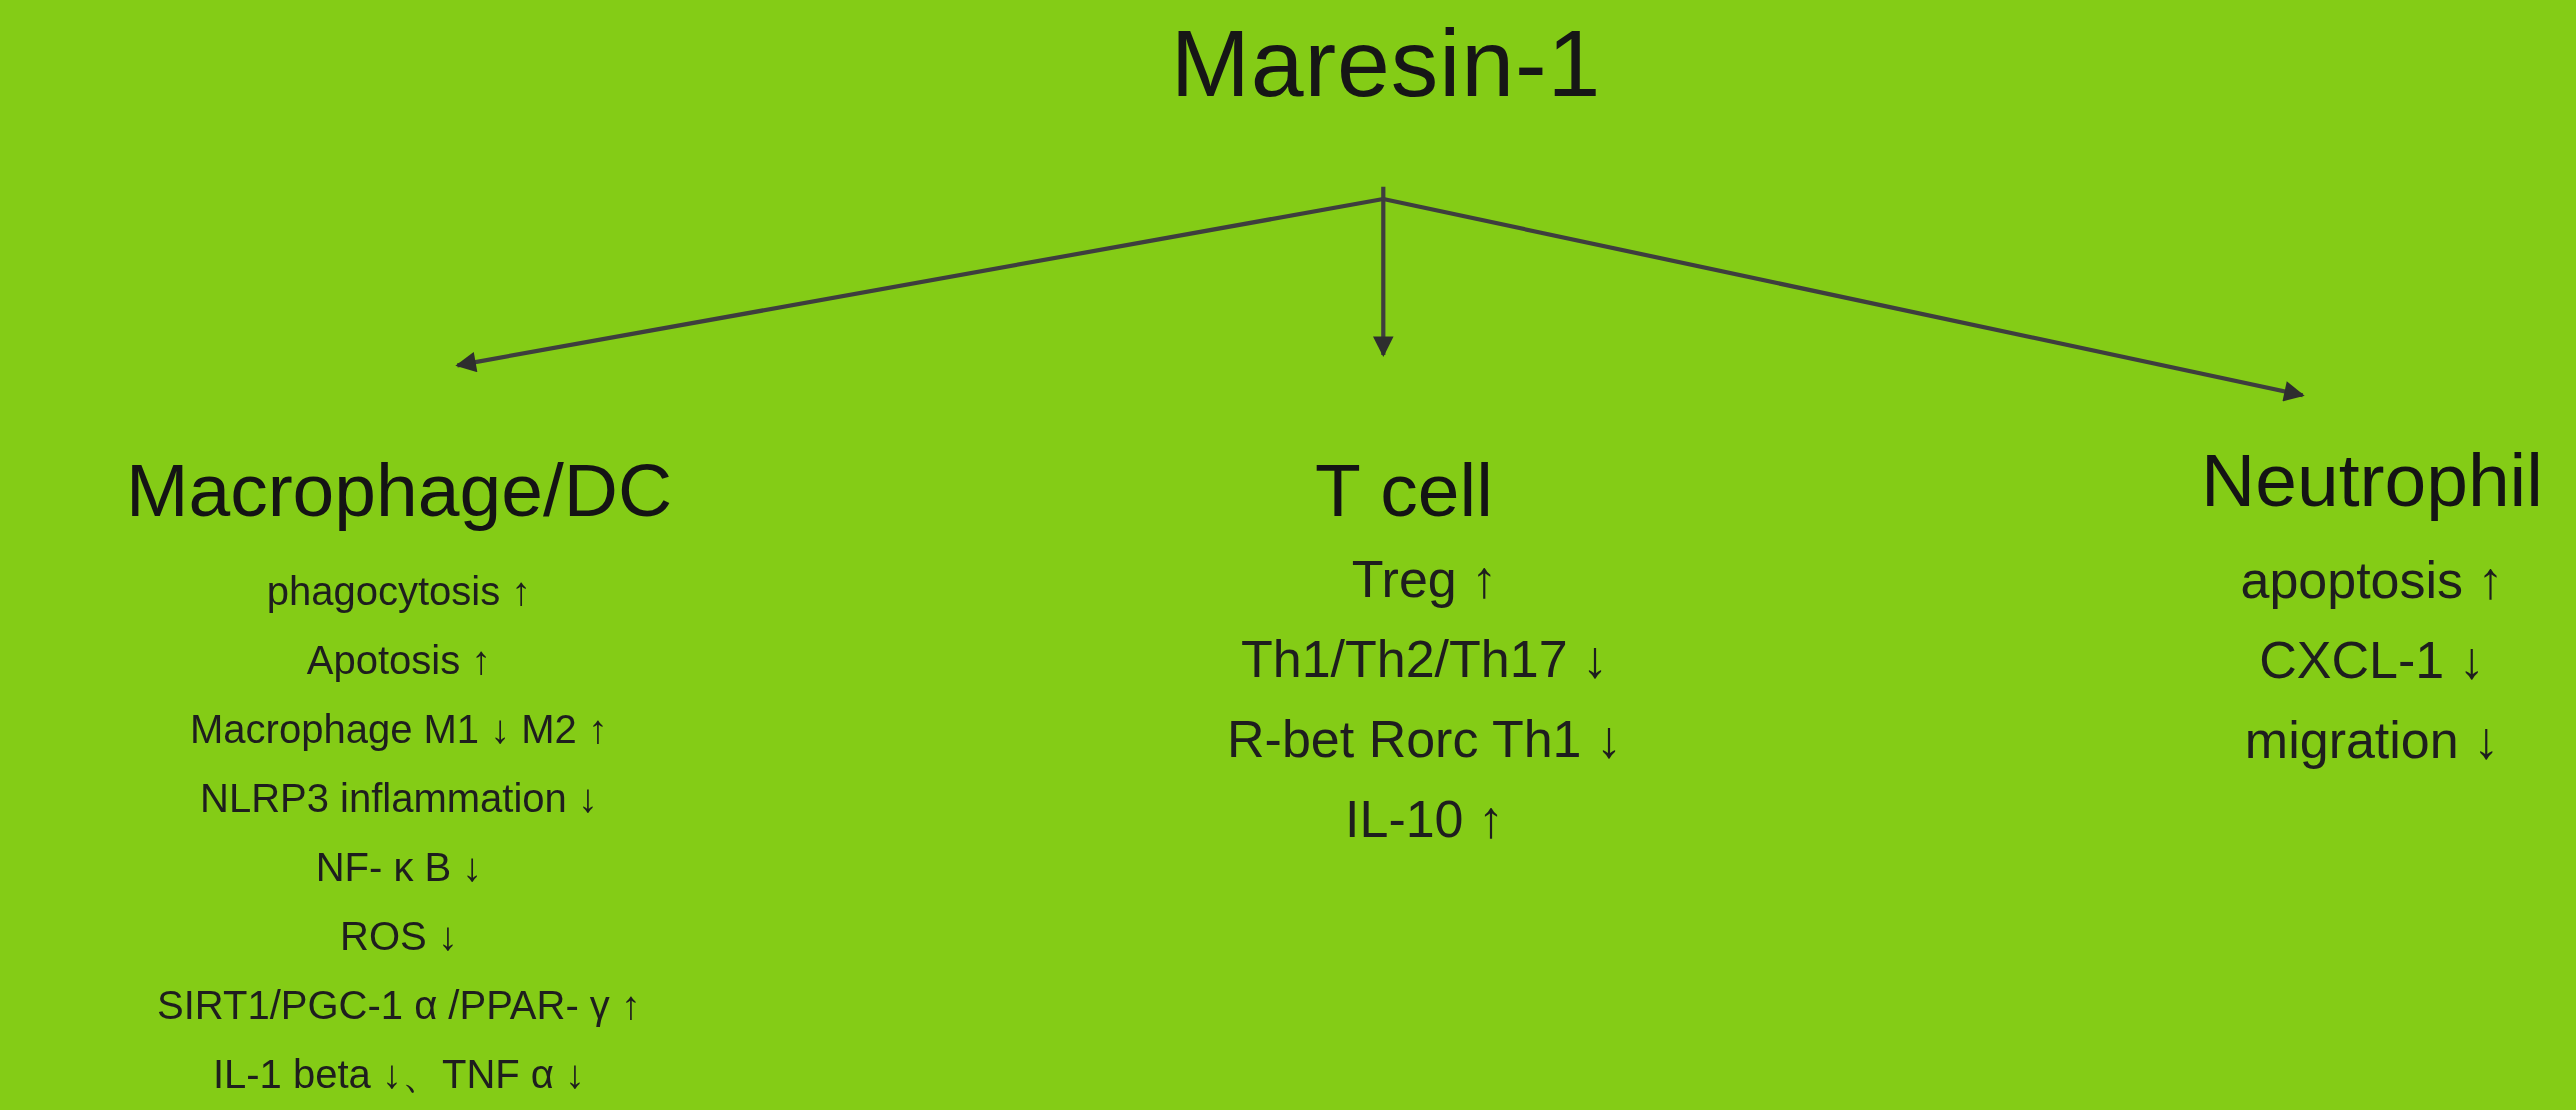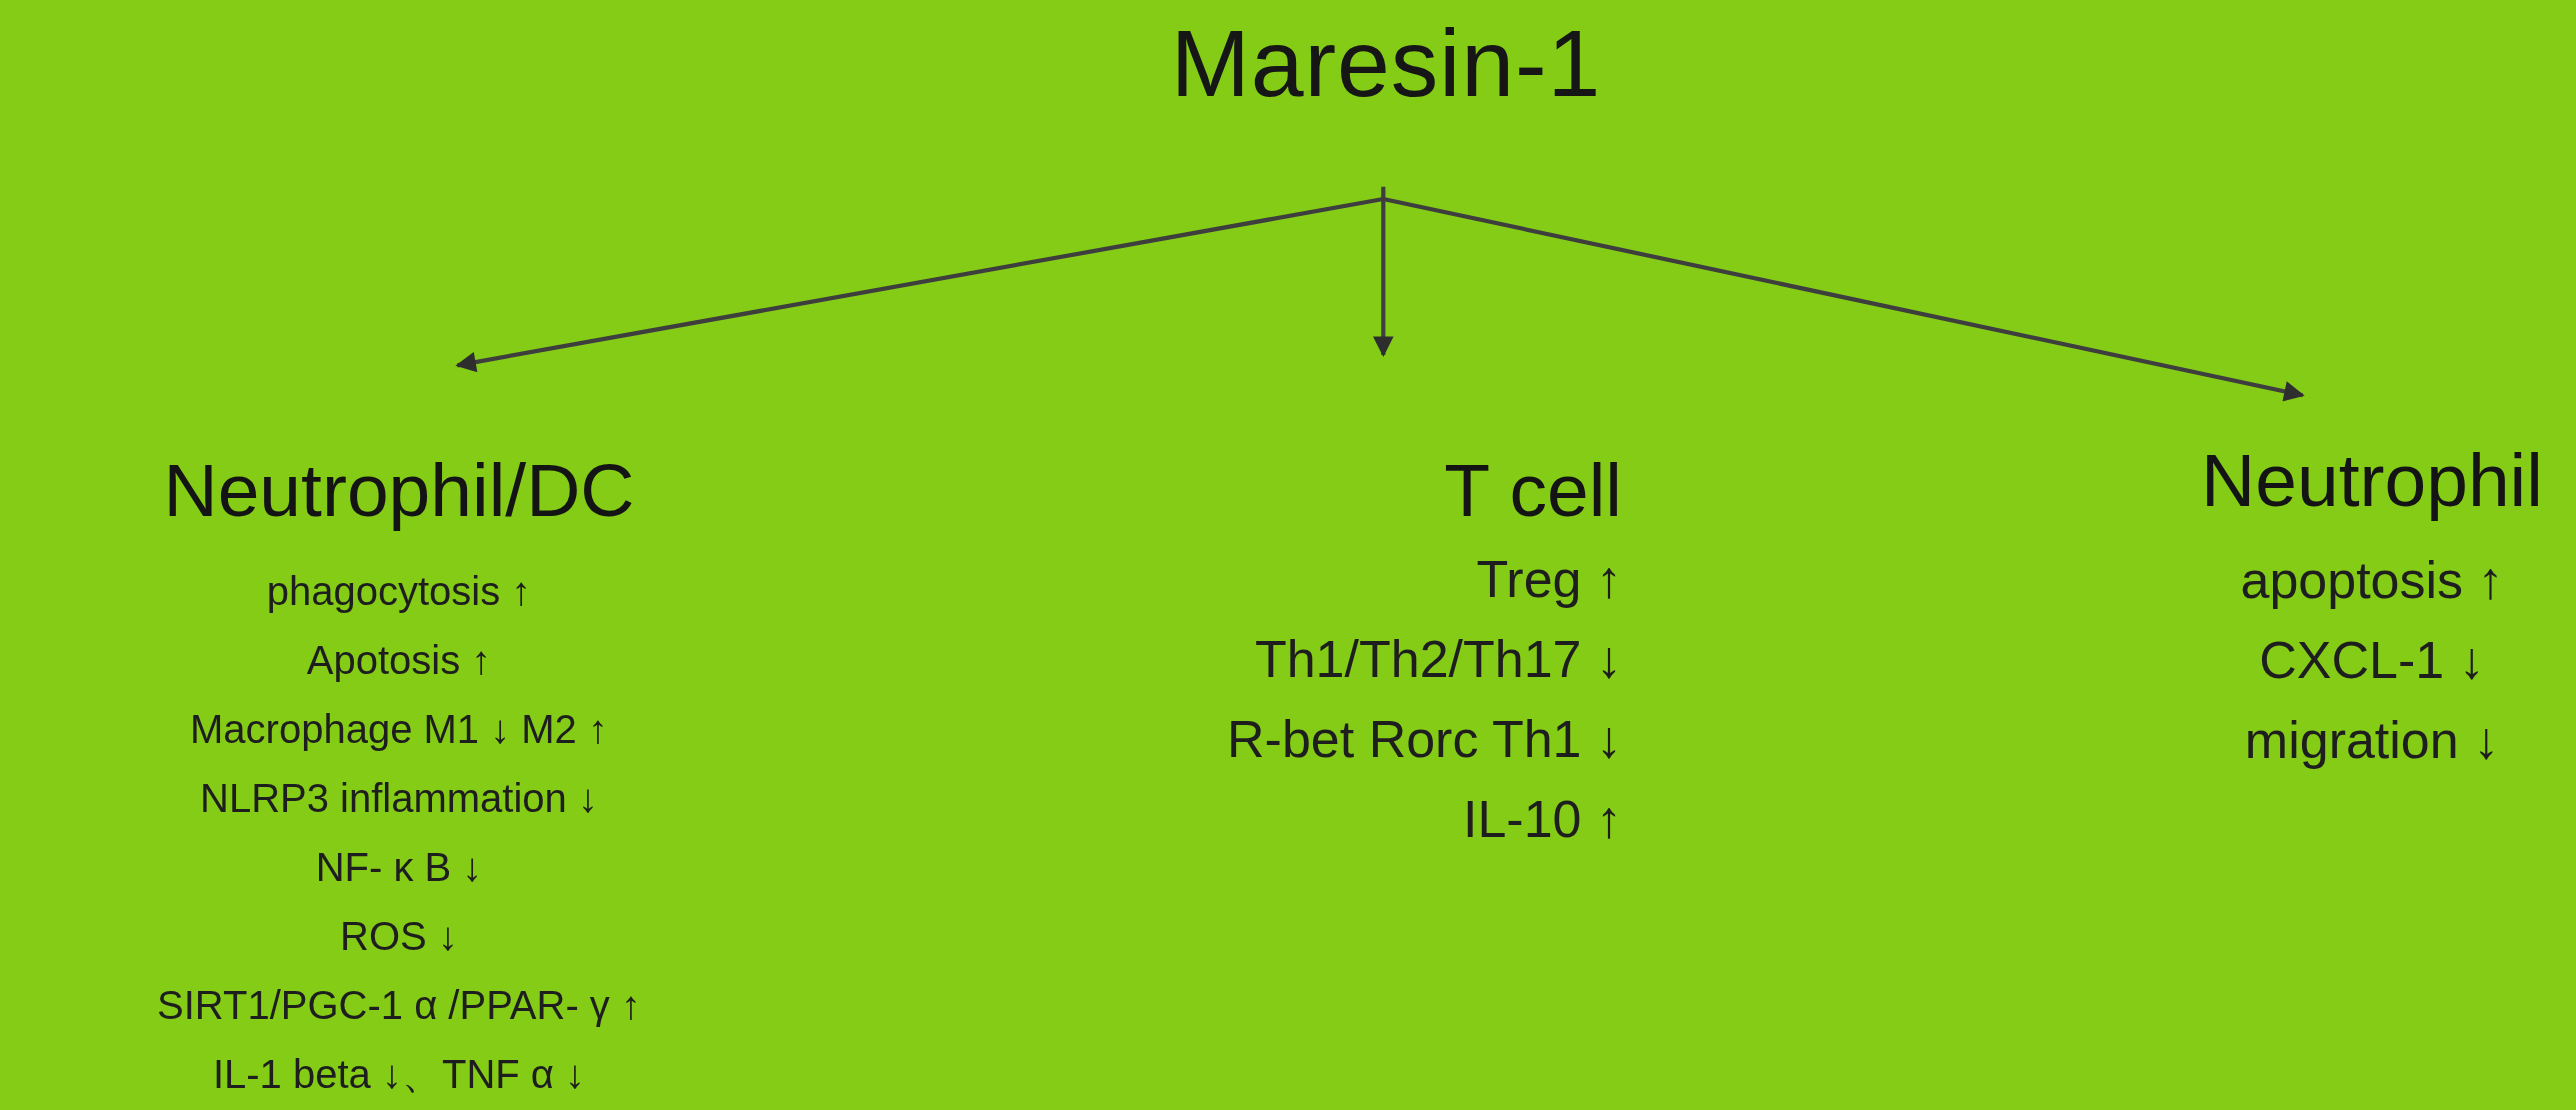--- a/index.html
+++ b/index.html
@@ -48,21 +48,21 @@
   .col-header {
     font-size: 75px;
     line-height: 86px;
     color: #141414;
   }
   .items { color: #1e1e1e; }
   .item { }
   .col-left  { left: 399px;  top: 447px; }
   .col-left .items  { margin-top: 24px; }
   .col-left .item   { font-size: 40px; line-height: 69px; }
-  .col-mid   { left: 1404px; top: 447px; text-align: right; }
+  .col-mid   { left: 1404px; top: 447px; }
   .col-mid .items   { margin-top: 5.6px; margin-left: 41px; }
   .col-mid .item    { font-size: 52px; line-height: 80px; }
   .col-right { left: 2372px; top: 437px; }
   .col-right .items { margin-top: 17px; }
   .col-right .item  { font-size: 52px; line-height: 80px; }
 </style>
 </head>
 <body>
 
 <div class="canvas">
@@ -74,21 +74,21 @@
       <marker id="ah" viewBox="0 0 10 10" refX="9" refY="5" markerWidth="26" markerHeight="22" markerUnits="userSpaceOnUse" orient="auto">
         <path d="M0,0 L10,5 L0,10 z" fill="#2e2e2e"></path>
       </marker>
     </defs>
     <line x1="1480" y1="213" x2="489" y2="391" stroke="#3e3e3e" stroke-width="4.5" marker-end="url(#ah)"></line>
     <line x1="1480" y1="200" x2="1480" y2="380" stroke="#3e3e3e" stroke-width="4.5" marker-end="url(#ah)"></line>
     <line x1="1480" y1="213" x2="2464" y2="423" stroke="#3e3e3e" stroke-width="4.5" marker-end="url(#ah)"></line>
   </svg>
 
   <div class="col col-left">
-    <div class="col-header">Neutrophil/DC</div>
+    <div class="col-header">Macrophage/DC</div>
     <div class="items">
       <div class="item">phagocytosis ↑</div>
       <div class="item">Apotosis ↑</div>
       <div class="item">Macrophage M1 ↓ M2 ↑</div>
       <div class="item">NLRP3 inflammation ↓</div>
       <div class="item">NF- κ B ↓</div>
       <div class="item">ROS ↓</div>
       <div class="item">SIRT1/PGC-1 α /PPAR- γ ↑</div>
       <div class="item">IL-1 beta ↓、TNF α ↓</div>
     </div>

